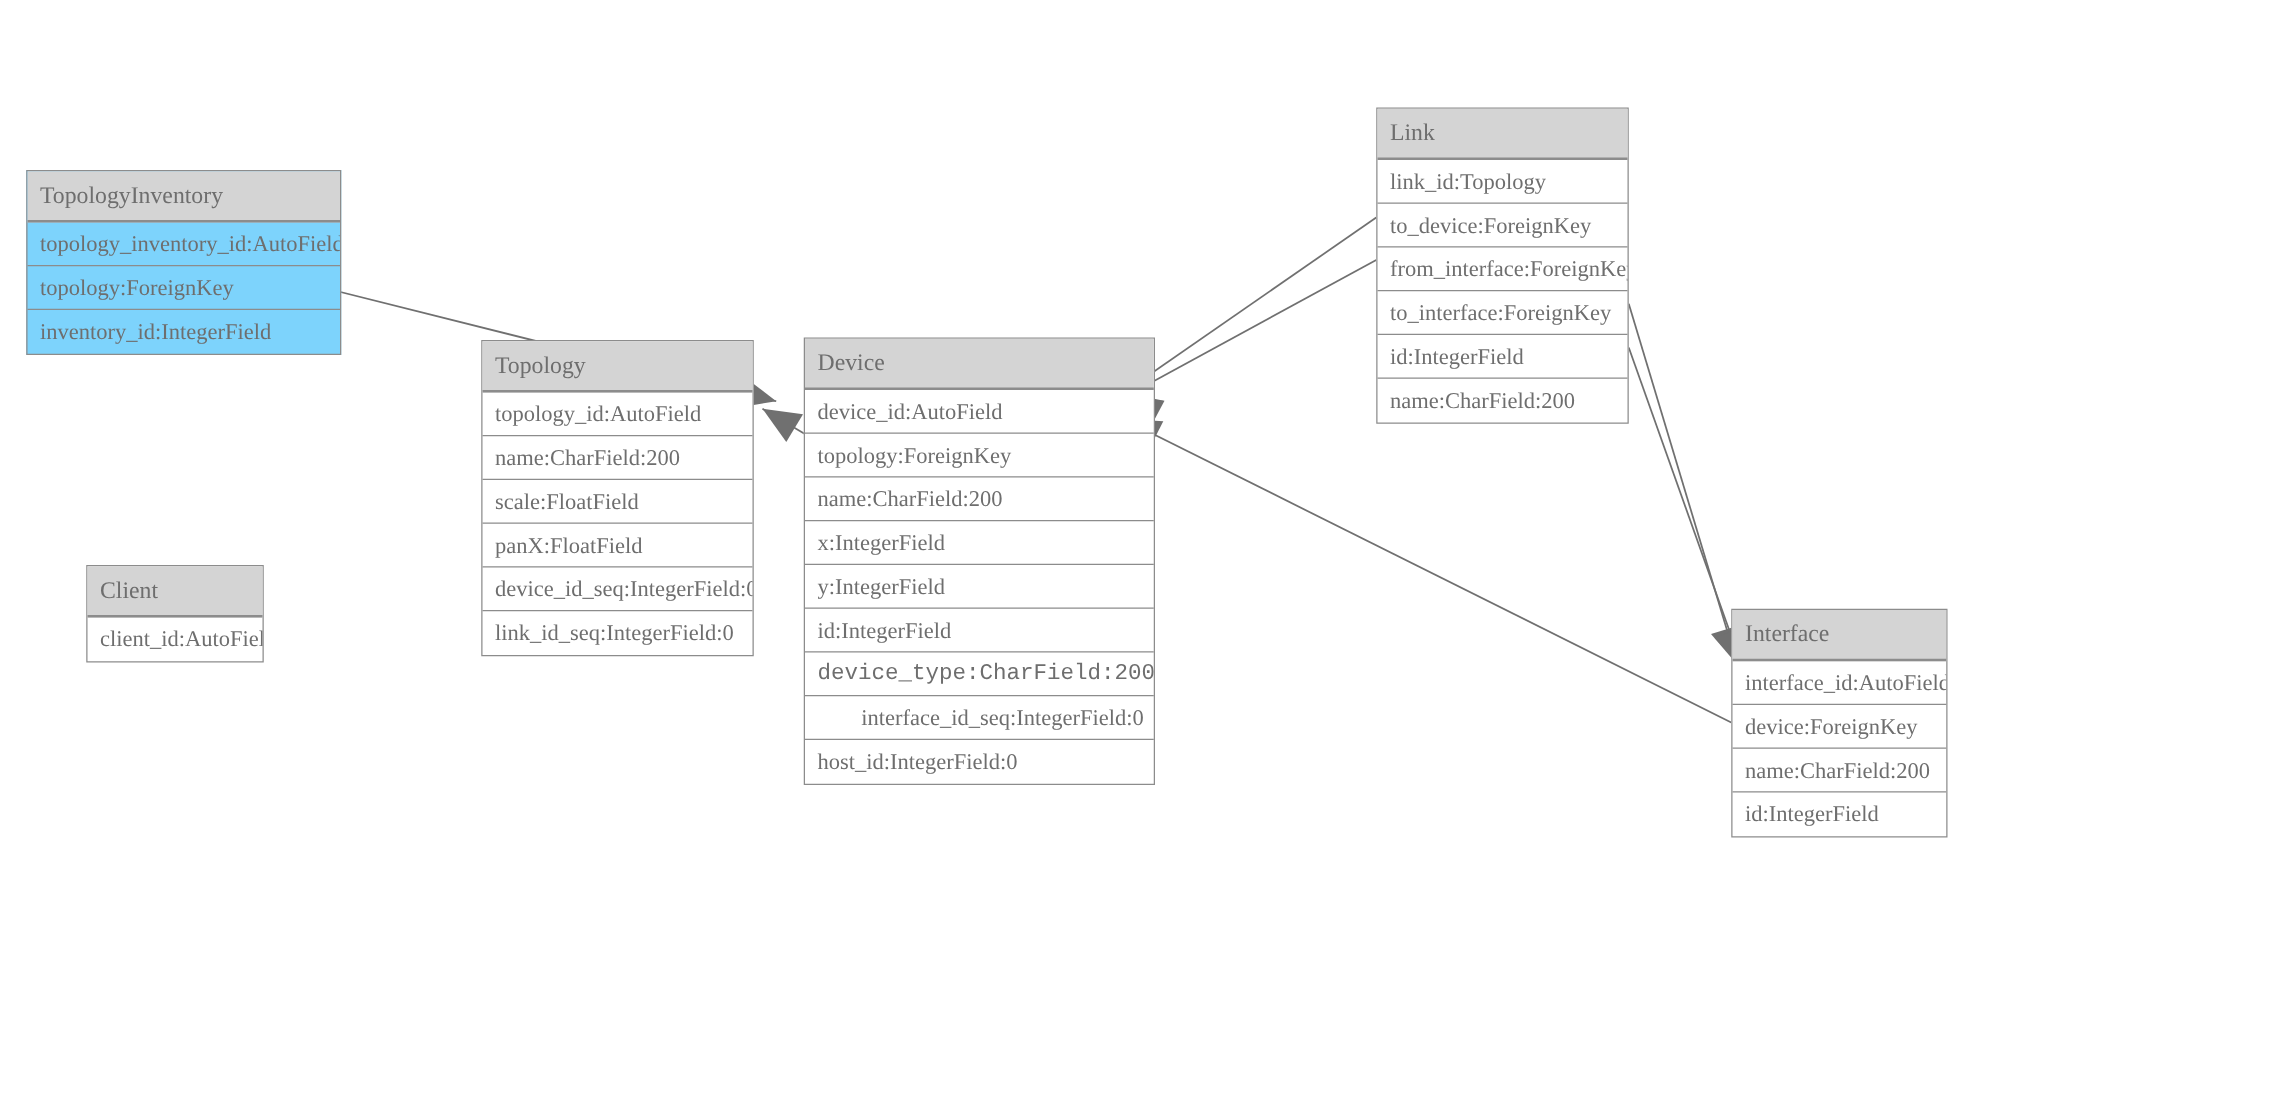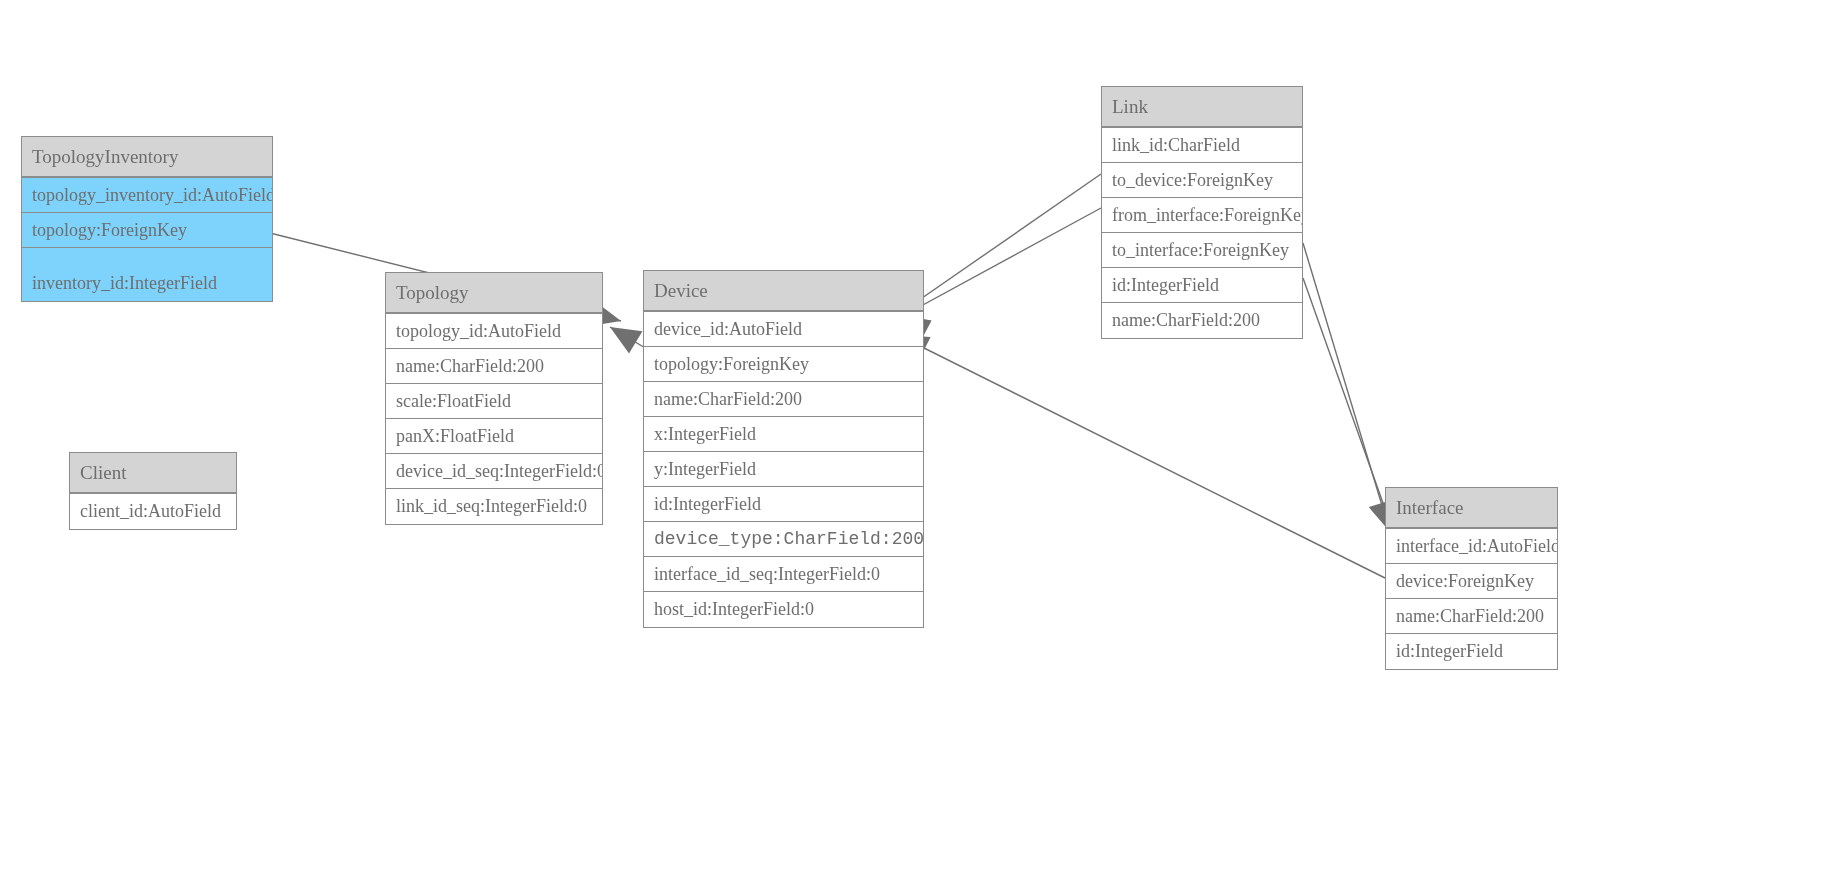--- a/index.html
+++ b/index.html
@@ -96,24 +96,24 @@
         <polygon points="0,0 -30,-13 -30,13" fill="#707070" transform="translate(1394,534) rotate(70)"></polygon>
       </g>
     </svg>
 
   <div id="entity-layer">
       <div class="entity" style="left: 21px; top: 136px; width: 252px; border-color: rgb(140, 140, 140); background: #7dd3fc;">
         <div class="entity-header" style="background: rgb(212, 212, 212); color: rgb(110, 110, 110); border-bottom-color: rgb(140, 140, 140);">TopologyInventory</div>
         <div class="entity-rows">
           <div class="entity-row" style="color: rgb(110, 110, 110); border-bottom-color: rgb(140, 140, 140);">topology_inventory_id:AutoField</div>
           <div class="entity-row" style="color: rgb(110, 110, 110); border-bottom-color: rgb(140, 140, 140);">topology:ForeignKey</div>
-          <div class="entity-row" style="color: rgb(110, 110, 110); border-bottom-color: rgb(140, 140, 140); margin-top: 18px;">inventory_id:IntegerField</div>
+          <div class="entity-row" style="color: rgb(110, 110, 110); border-bottom-color: rgb(140, 140, 140);">inventory_id:IntegerField</div>
         </div>
       </div>
-      <div class="entity" style="left: 69px; top: 452px; width: 168px; border-color: rgb(140, 140, 140); background: rgb(255, 255, 255);">
+      <div class="entity" style="left: 69px; top: 452px; width: 142px; border-color: rgb(140, 140, 140); background: rgb(255, 255, 255);">
         <div class="entity-header" style="background: rgb(212, 212, 212); color: rgb(110, 110, 110); border-bottom-color: rgb(140, 140, 140);">Client</div>
         <div class="entity-rows">
           <div class="entity-row" style="color: rgb(110, 110, 110); border-bottom-color: rgb(140, 140, 140);">client_id:AutoField</div>
         </div>
       </div>
       <div class="entity" style="left: 385px; top: 272px; width: 218px; border-color: rgb(140, 140, 140); background: rgb(255, 255, 255);">
         <div class="entity-header" style="background: rgb(212, 212, 212); color: rgb(110, 110, 110); border-bottom-color: rgb(140, 140, 140);">Topology</div>
         <div class="entity-rows">
           <div class="entity-row" style="color: rgb(110, 110, 110); border-bottom-color: rgb(140, 140, 140);">topology_id:AutoField</div>
           <div class="entity-row" style="color: rgb(110, 110, 110); border-bottom-color: rgb(140, 140, 140);">name:CharField:200</div>
@@ -126,28 +126,28 @@
       <div class="entity" style="left: 643px; top: 270px; width: 281px; border-color: rgb(140, 140, 140); background: rgb(255, 255, 255);">
         <div class="entity-header" style="background: rgb(212, 212, 212); color: rgb(110, 110, 110); border-bottom-color: rgb(140, 140, 140);">Device</div>
         <div class="entity-rows">
           <div class="entity-row" style="color: rgb(110, 110, 110); border-bottom-color: rgb(140, 140, 140);">device_id:AutoField</div>
           <div class="entity-row" style="color: rgb(110, 110, 110); border-bottom-color: rgb(140, 140, 140);">topology:ForeignKey</div>
           <div class="entity-row" style="color: rgb(110, 110, 110); border-bottom-color: rgb(140, 140, 140);">name:CharField:200</div>
           <div class="entity-row" style="color: rgb(110, 110, 110); border-bottom-color: rgb(140, 140, 140);">x:IntegerField</div>
           <div class="entity-row" style="color: rgb(110, 110, 110); border-bottom-color: rgb(140, 140, 140);">y:IntegerField</div>
           <div class="entity-row" style="color: rgb(110, 110, 110); border-bottom-color: rgb(140, 140, 140);">id:IntegerField</div>
           <div class="entity-row" style="color: rgb(110, 110, 110); border-bottom-color: rgb(140, 140, 140); font-family: Liberation Mono, monospace;">device_type:CharField:200</div>
-          <div class="entity-row" style="color: rgb(110, 110, 110); border-bottom-color: rgb(140, 140, 140);">interface_id_seq:IntegerField:0</div>
+          <div class="entity-row" style="color: rgb(110, 110, 110); border-bottom-color: rgb(140, 140, 140); text-align: right;">interface_id_seq:IntegerField:0</div>
           <div class="entity-row" style="color: rgb(110, 110, 110); border-bottom-color: rgb(140, 140, 140);">host_id:IntegerField:0</div>
         </div>
       </div>
       <div class="entity" style="left: 1101px; top: 86px; width: 202px; border-color: rgb(140, 140, 140); background: rgb(255, 255, 255);">
         <div class="entity-header" style="background: rgb(212, 212, 212); color: rgb(110, 110, 110); border-bottom-color: rgb(140, 140, 140);">Link</div>
         <div class="entity-rows">
-          <div class="entity-row" style="color: rgb(110, 110, 110); border-bottom-color: rgb(140, 140, 140);">link_id:CharField</div>
+          <div class="entity-row" style="color: rgb(110, 110, 110); border-bottom-color: rgb(140, 140, 140);">link_id:Topology</div>
           <div class="entity-row" style="color: rgb(110, 110, 110); border-bottom-color: rgb(140, 140, 140);">to_device:ForeignKey</div>
           <div class="entity-row" style="color: rgb(110, 110, 110); border-bottom-color: rgb(140, 140, 140);">from_interface:ForeignKey</div>
           <div class="entity-row" style="color: rgb(110, 110, 110); border-bottom-color: rgb(140, 140, 140);">to_interface:ForeignKey</div>
           <div class="entity-row" style="color: rgb(110, 110, 110); border-bottom-color: rgb(140, 140, 140);">id:IntegerField</div>
           <div class="entity-row" style="color: rgb(110, 110, 110); border-bottom-color: rgb(140, 140, 140);">name:CharField:200</div>
         </div>
       </div>
       <div class="entity" style="left: 1385px; top: 487px; width: 173px; border-color: rgb(140, 140, 140); background: rgb(255, 255, 255);">
         <div class="entity-header" style="background: rgb(212, 212, 212); color: rgb(110, 110, 110); border-bottom-color: rgb(140, 140, 140);">Interface</div>
         <div class="entity-rows">

